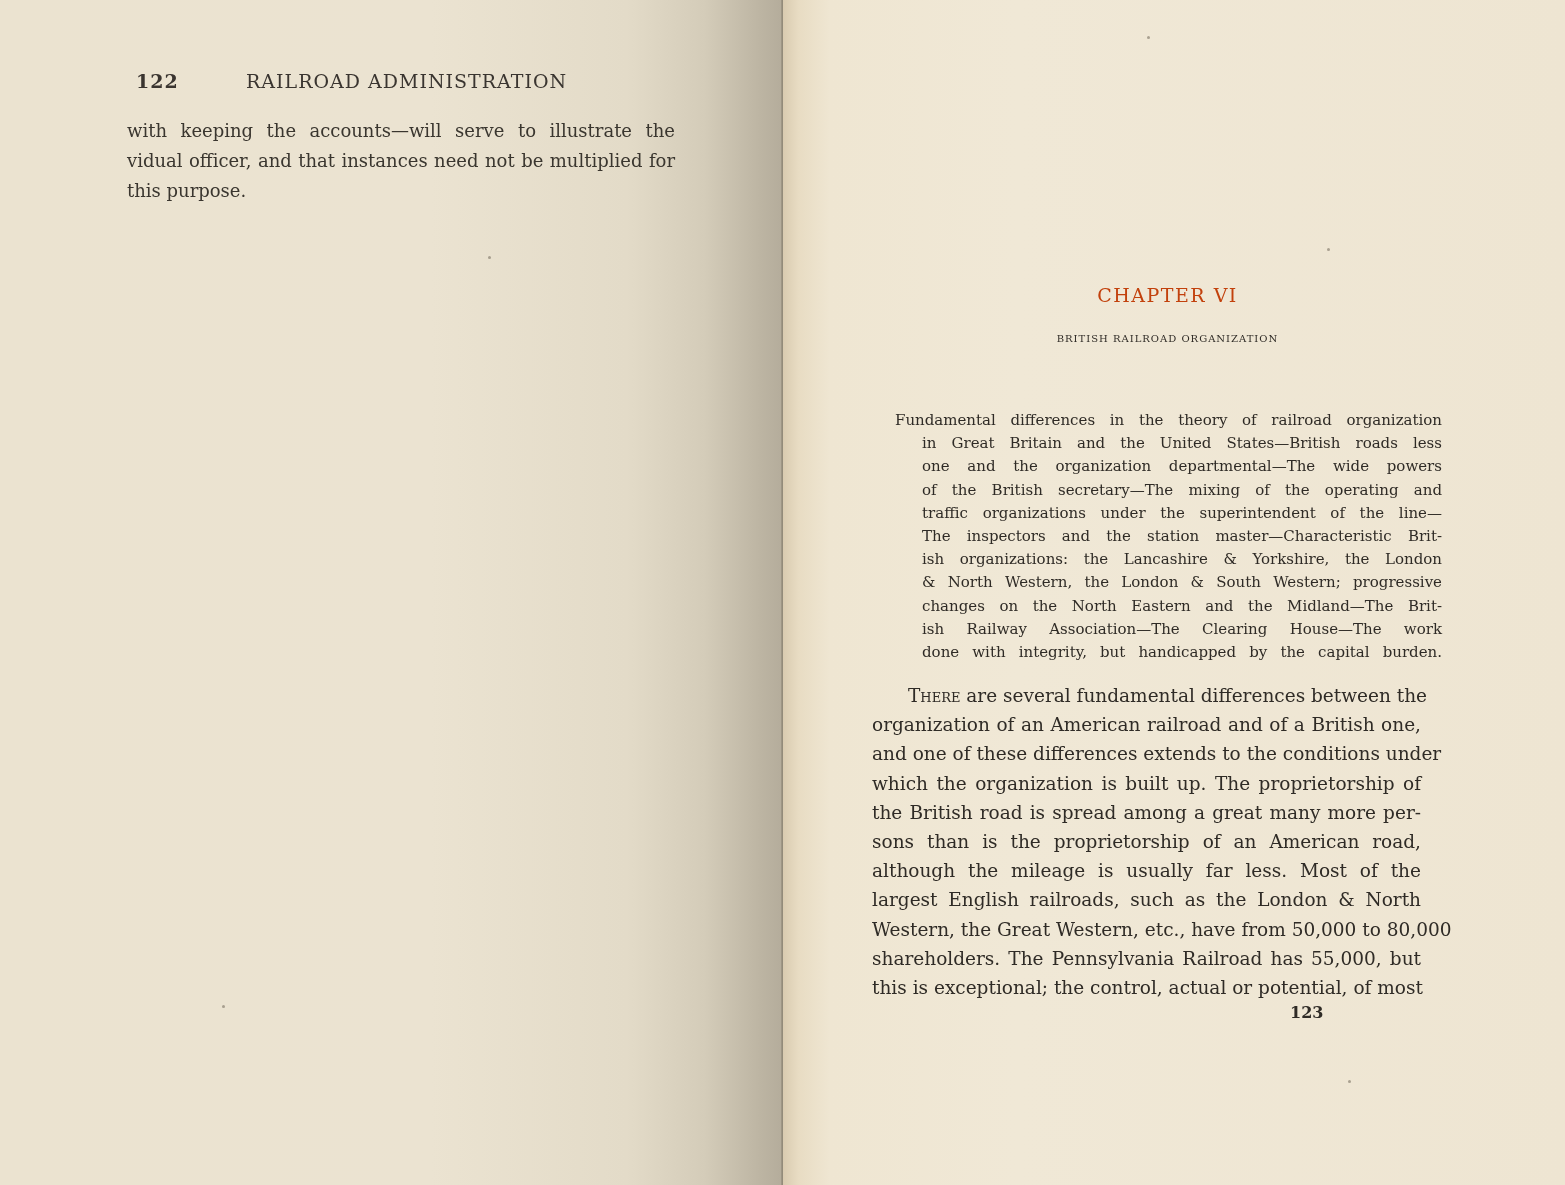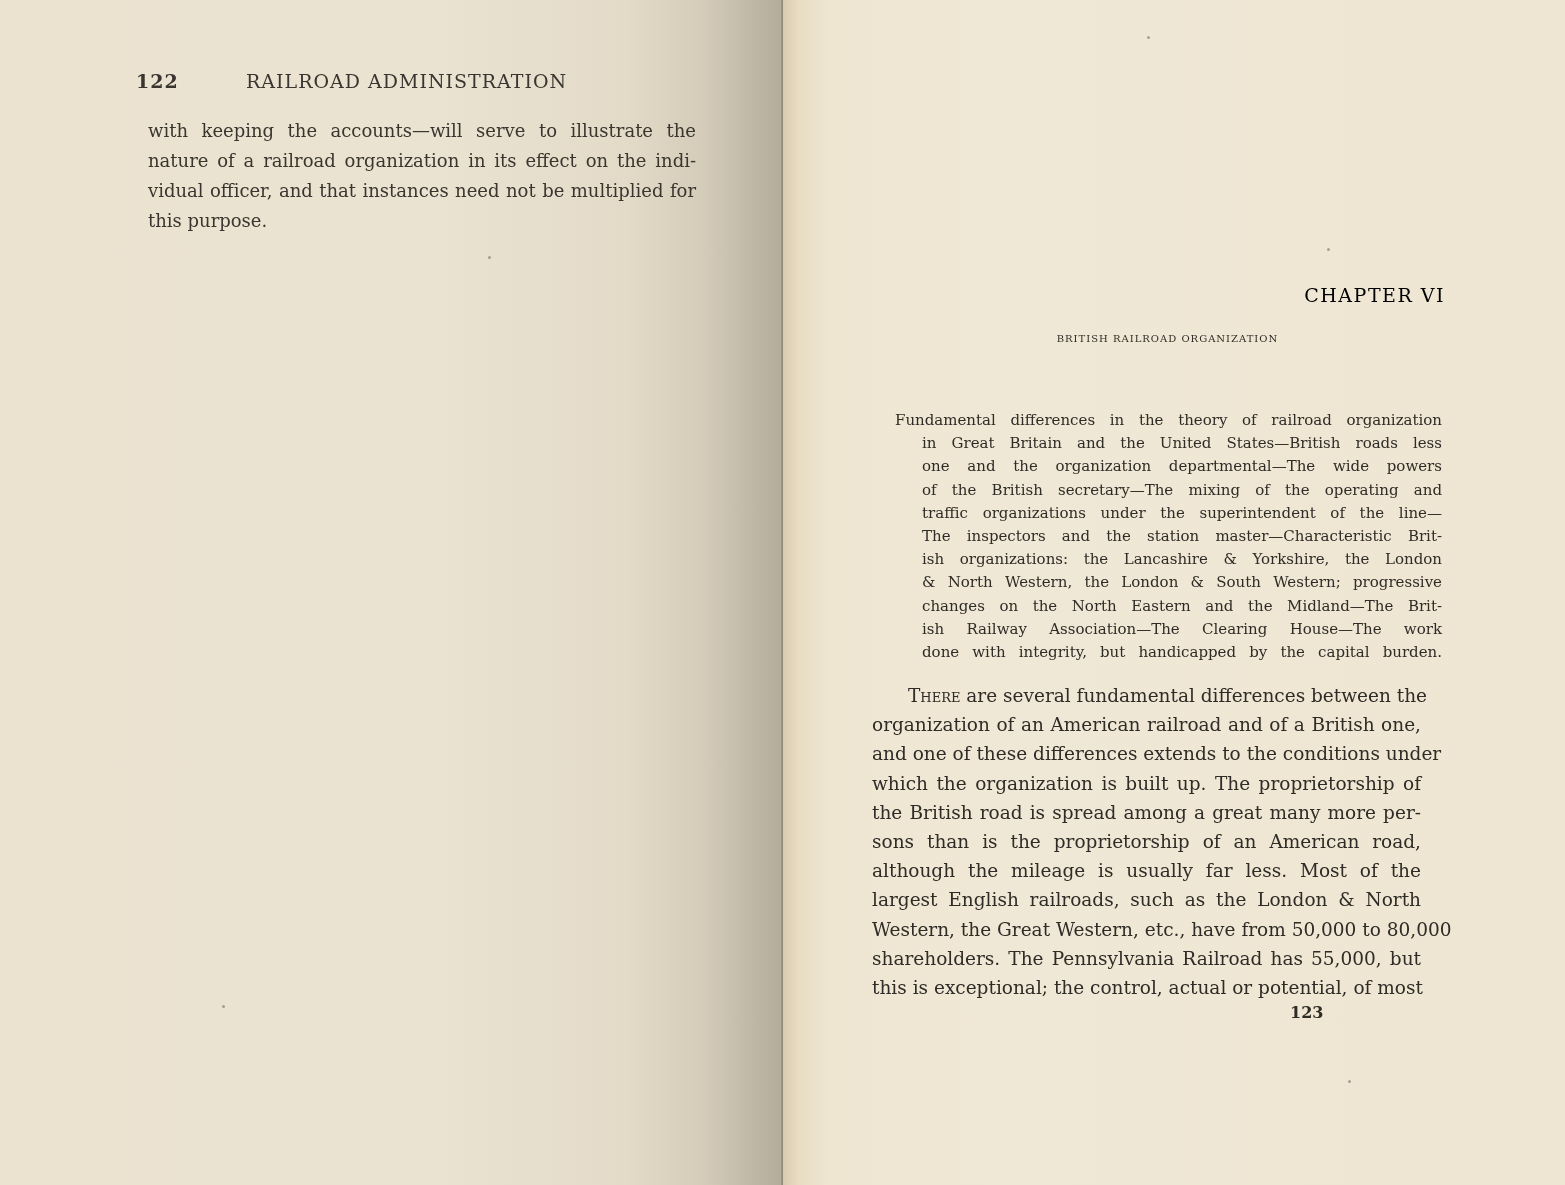--- a/index.html
+++ b/index.html
@@ -21,30 +21,30 @@
     .gutter-line {
       position: absolute; left: 781px; top: 0; width: 4px; height: 1185px;
       background: linear-gradient(to right, #a39b8a, #8e8675, #c7b89c);
     }
     .running-head {
       position: absolute; left: 136px; top: 70px; width: 548px;
       font-size: 19px; letter-spacing: 1px; color: #3a3530;
     }
     .running-head .folio { font-weight: bold; display: inline-block; width: 110px; }
     .left-body {
-      position: absolute; left: 148px; top: 116px; width: 548px;
+      position: absolute; left: 127px; top: 116px; width: 548px;
       font-size: 18px; line-height: 30px; text-align: justify; text-align-last: left;
       color: #3a362f;
     }
     .left-body .line { display: block; text-align: justify; text-align-last: justify; }
     .left-body .line.last { text-align-last: left; }
 
     .chapter-title {
       position: absolute; left: 890px; width: 555px; top: 284px;
-      text-align: right; font-size: 19px; letter-spacing: 1.5px; color: #000000;
+      text-align: center; font-size: 19px; letter-spacing: 1.5px; color: #c2410c;
     }
     .chapter-subtitle {
       position: absolute; left: 890px; width: 555px; top: 333px;
       text-align: center; font-size: 10px; letter-spacing: 1px; color: #2f2b26;
     }
     .synopsis {
       position: absolute; left: 895px; top: 381px; width: 547px;
       font-size: 15px; line-height: 23.2px; color: #2f2b26; margin-top: 28px;
     }
     .synopsis .line { display: block; text-align: justify; text-align-last: justify; padding-left: 27px; white-space: nowrap; }
@@ -66,21 +66,20 @@
 </head>
 <body>
 
 <div class="spread">
   <div class="page-left">
     <div class="running-head">
       <span class="folio">122</span><span>RAILROAD ADMINISTRATION</span>
     </div>
     <div class="left-body">
       <span class="line">with keeping the accounts—will serve to illustrate the</span>
-      <span class="line">nature of a railroad organization in its effect on the indi-</span>
       <span class="line">vidual officer, and that instances need not be multiplied for</span>
       <span class="line last">this purpose.</span>
     </div>
     <div class="speck" style="left:488px;top:256px"></div>
     <div class="speck" style="left:222px;top:1005px"></div>
   </div>
 
   <div class="gutter-line"></div>
 
   <div class="page-right">

